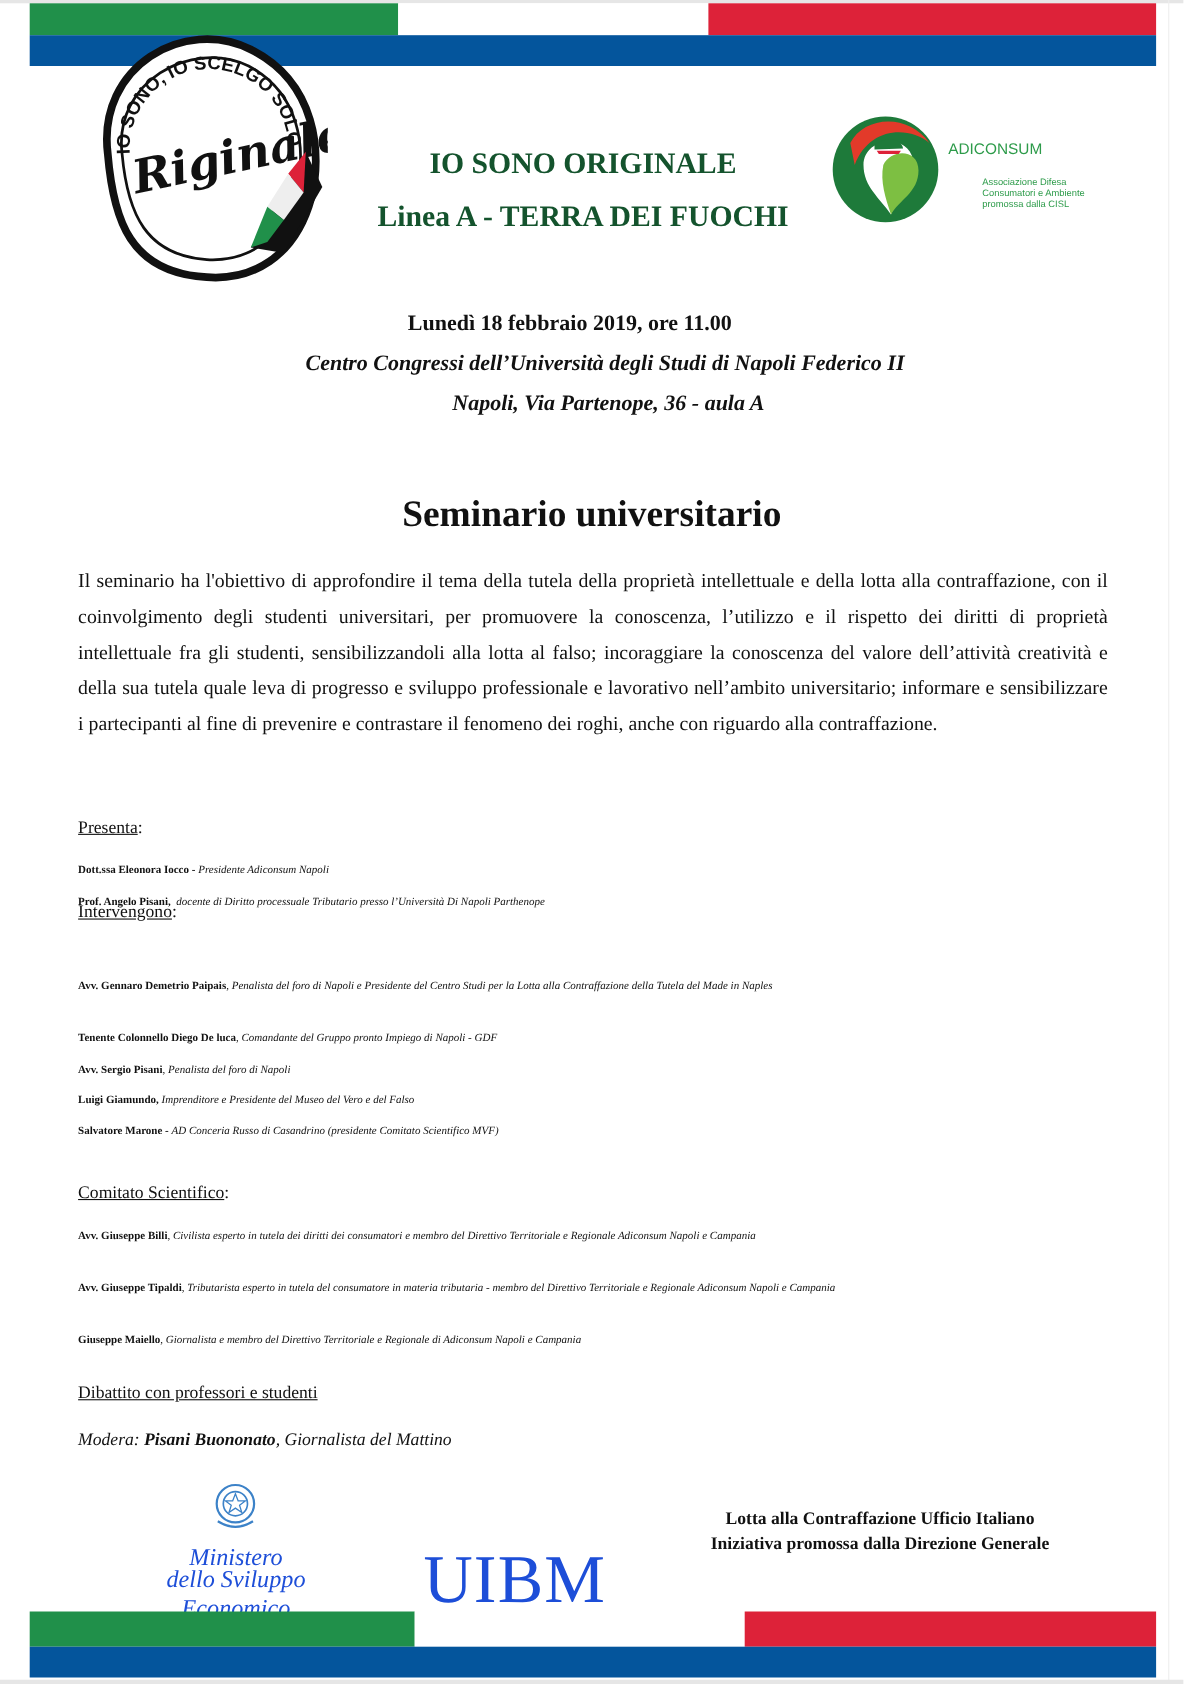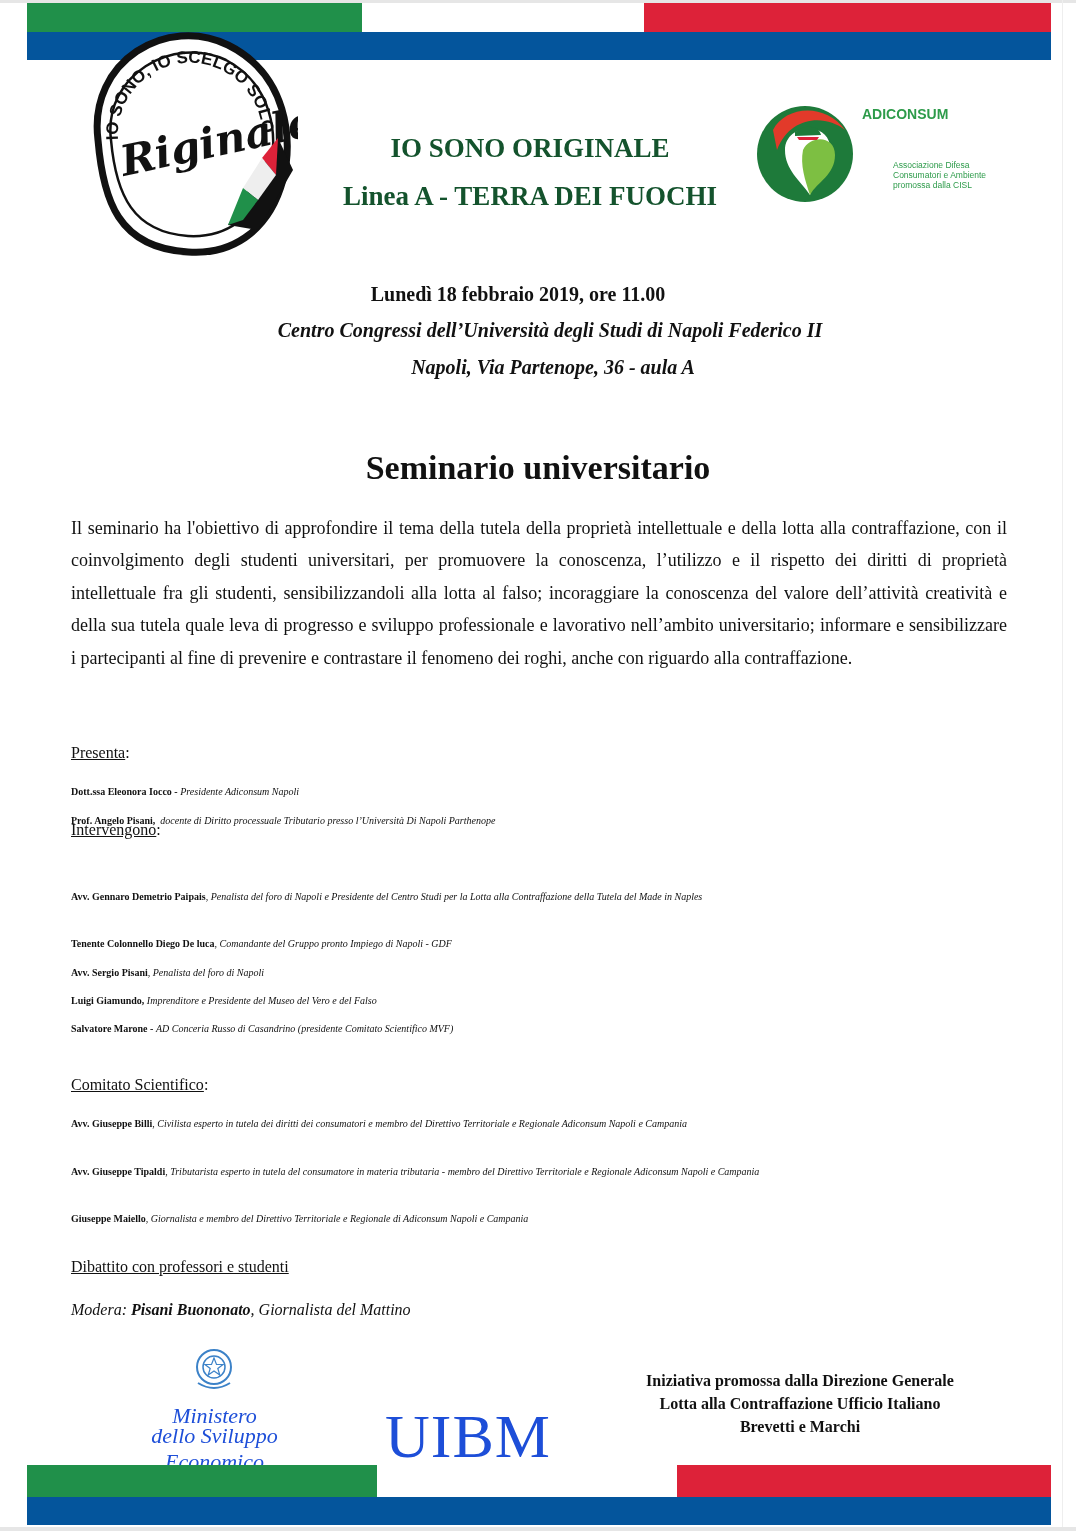--- a/index.html
+++ b/index.html
@@ -21,21 +21,21 @@
   .flag.top { top:3px; height:57px; }
   .flag.bottom { top:1465px; height:60px; }
   .flag.bottom .stripe { height:32px; }
   .flag.bottom .g { width:350px; }
   .flag.bottom .w { left:350px; width:300px; }
   .flag.bottom .r { left:650px; width:374px; }
   .flag.bottom .blue { top:32px; height:28px; }
 
   .logo-orig { position:absolute; left:78px; top:20px; width:220px; height:240px; }
   .logo-adic { position:absolute; left:755px; top:100px; width:230px; height:110px; }
-  .adic-name { position:absolute; left:107px; top:6px; font-family:"Liberation Sans", sans-serif; font-weight:bold; font-size:14px; color:#2d9b4a; }
+  .adic-name { position:absolute; left:107px; top:27px; font-family:"Liberation Sans", sans-serif; font-weight:normal; font-size:14px; color:#2d9b4a; }
   .adic-sub { position:absolute; left:107px; top:60px; font-family:"Liberation Sans", sans-serif; font-weight:normal; font-size:8.5px; line-height:10px; color:#2d9b4a; width:120px;margin-left:31px; }
 
   .title { position:absolute; left:300px; width:460px; text-align:center; color:#14532d; font-weight:bold; font-size:27px; }
   .t1 { top:133px; }
   .t2 { top:181px; }
 
   .center { position:absolute; left:0; width:1076px; text-align:center; font-size:20px; }
   .date { top:283px; font-weight:bold; left:-20px; }
   .venue { top:319px; font-weight:bold; font-style:italic; left:12px; }
   .addr { top:356px; font-weight:bold; font-style:italic; left:15px; }
@@ -140,23 +140,22 @@
     <polygon points="102,13 104.5,19.5 111,19.5 105.8,23.5 107.8,30 102,26 96.2,30 98.2,23.5 93,19.5 99.5,19.5" fill="none" stroke="#3c82c8" stroke-width="1.2"></polygon>
     <path d="M 86 38 Q 102 48 118 38" fill="none" stroke="#3c82c8" stroke-width="2"></path>
   </svg>
   <div class="mise-text" style="top:58px">Ministero</div>
   <div class="mise-text" style="top:78px">dello Sviluppo Economico</div>
 </div>
 
 <div class="logo-uibm">UIBM</div>
 
 <div class="promo">
+  <div>Lotta alla Contraffazione Ufficio Italiano</div>
   <div>Iniziativa promossa dalla Direzione Generale</div>
-  <div>Lotta alla Contraffazione Ufficio Italiano</div>
-  <div>Brevetti e Marchi</div>
 </div>
 
 <div class="flag bottom">
   <div class="stripe g"></div>
   <div class="stripe w"></div>
   <div class="stripe r"></div>
   <div class="blue"></div>
 </div>
 <div class="botgray"></div>
 

